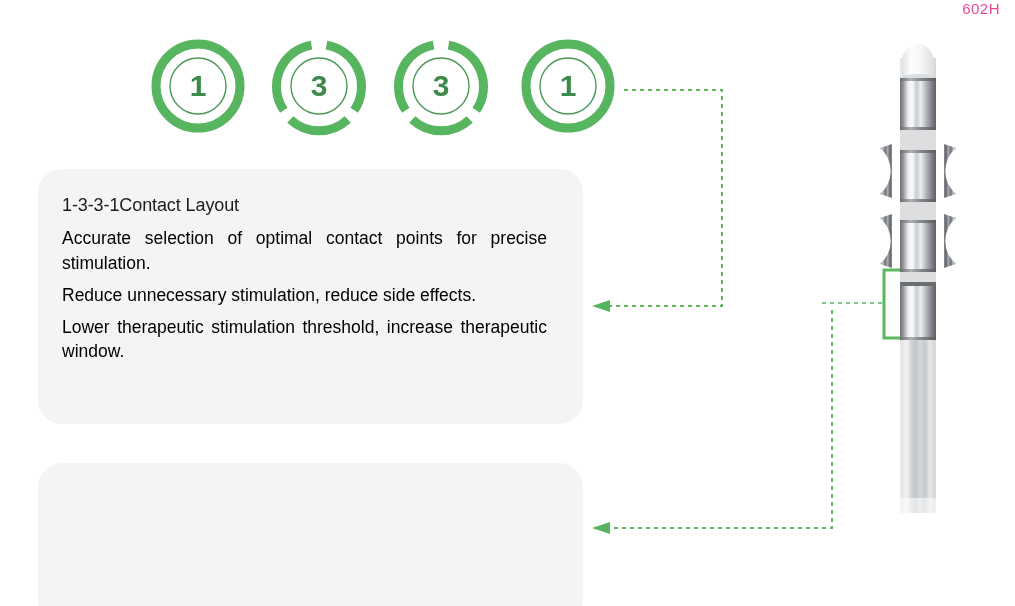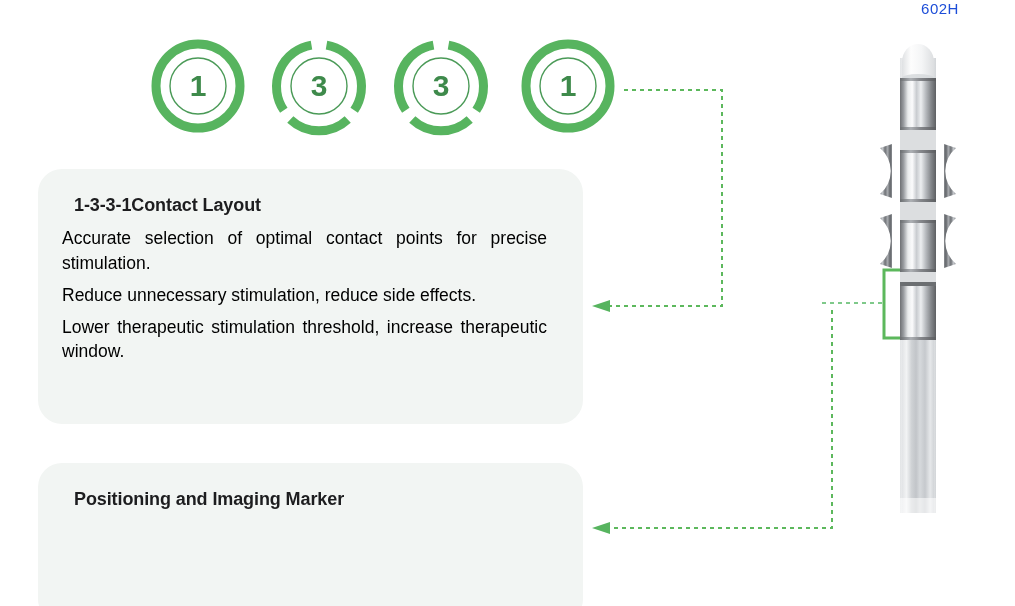--- a/index.html
+++ b/index.html
@@ -15,23 +15,23 @@
     font-family: "Liberation Sans", sans-serif;
     -webkit-font-smoothing: antialiased;
   }
 
   
   .device-label {
     position: absolute;
     left: 880px;
     top: 0px;
     width: 120px;
-    text-align: center;
+    text-align: right;
     font-size: 15px;
-    color: #1d4ed8;
+    color: #ec4899;
     letter-spacing: 0.5px;
     font-family: "Liberation Sans", sans-serif;
   }
 
   
   .circles-row {
     position: absolute;
     left: 148px;
     top: 36px;
     height: 100px;
@@ -75,23 +75,23 @@
   }
   #card-positioning-marker {
     left: 38px;
     top: 463px;
     width: 545px;
     height: 160px;
     padding: 26px 36px 10px 24px;
   }
   .card-title {
     font-size: 18px;
-    font-weight: bold;
+    font-weight: normal;
     color: #1d1d1f;
-    margin: 0 0 10px 12px;
+    margin: 0 0 10px 0;
     letter-spacing: -0.1px;
   }
   .card-para {
     font-size: 17.5px;
     color: #000000;
     margin: 0 0 7px 0;
     line-height: 1.42;
     text-align: justify;
     text-justify: inter-word;
   }
@@ -280,14 +280,13 @@
 </div>
 
 <div class="card" id="card-contact-layout">
   <div class="card-title">1-3-3-1Contact Layout</div>
   <p class="card-para">Accurate selection of optimal contact points for precise stimulation.</p>
   <p class="card-para">Reduce unnecessary stimulation, reduce side effects.</p>
   <p class="card-para">Lower therapeutic stimulation threshold, increase therapeutic window.</p>
 </div>
 
 <div class="card" id="card-positioning-marker">
-  <div class="card-title">Positioning and Imaging Marker</div>
 </div>
 
 </body></html>

